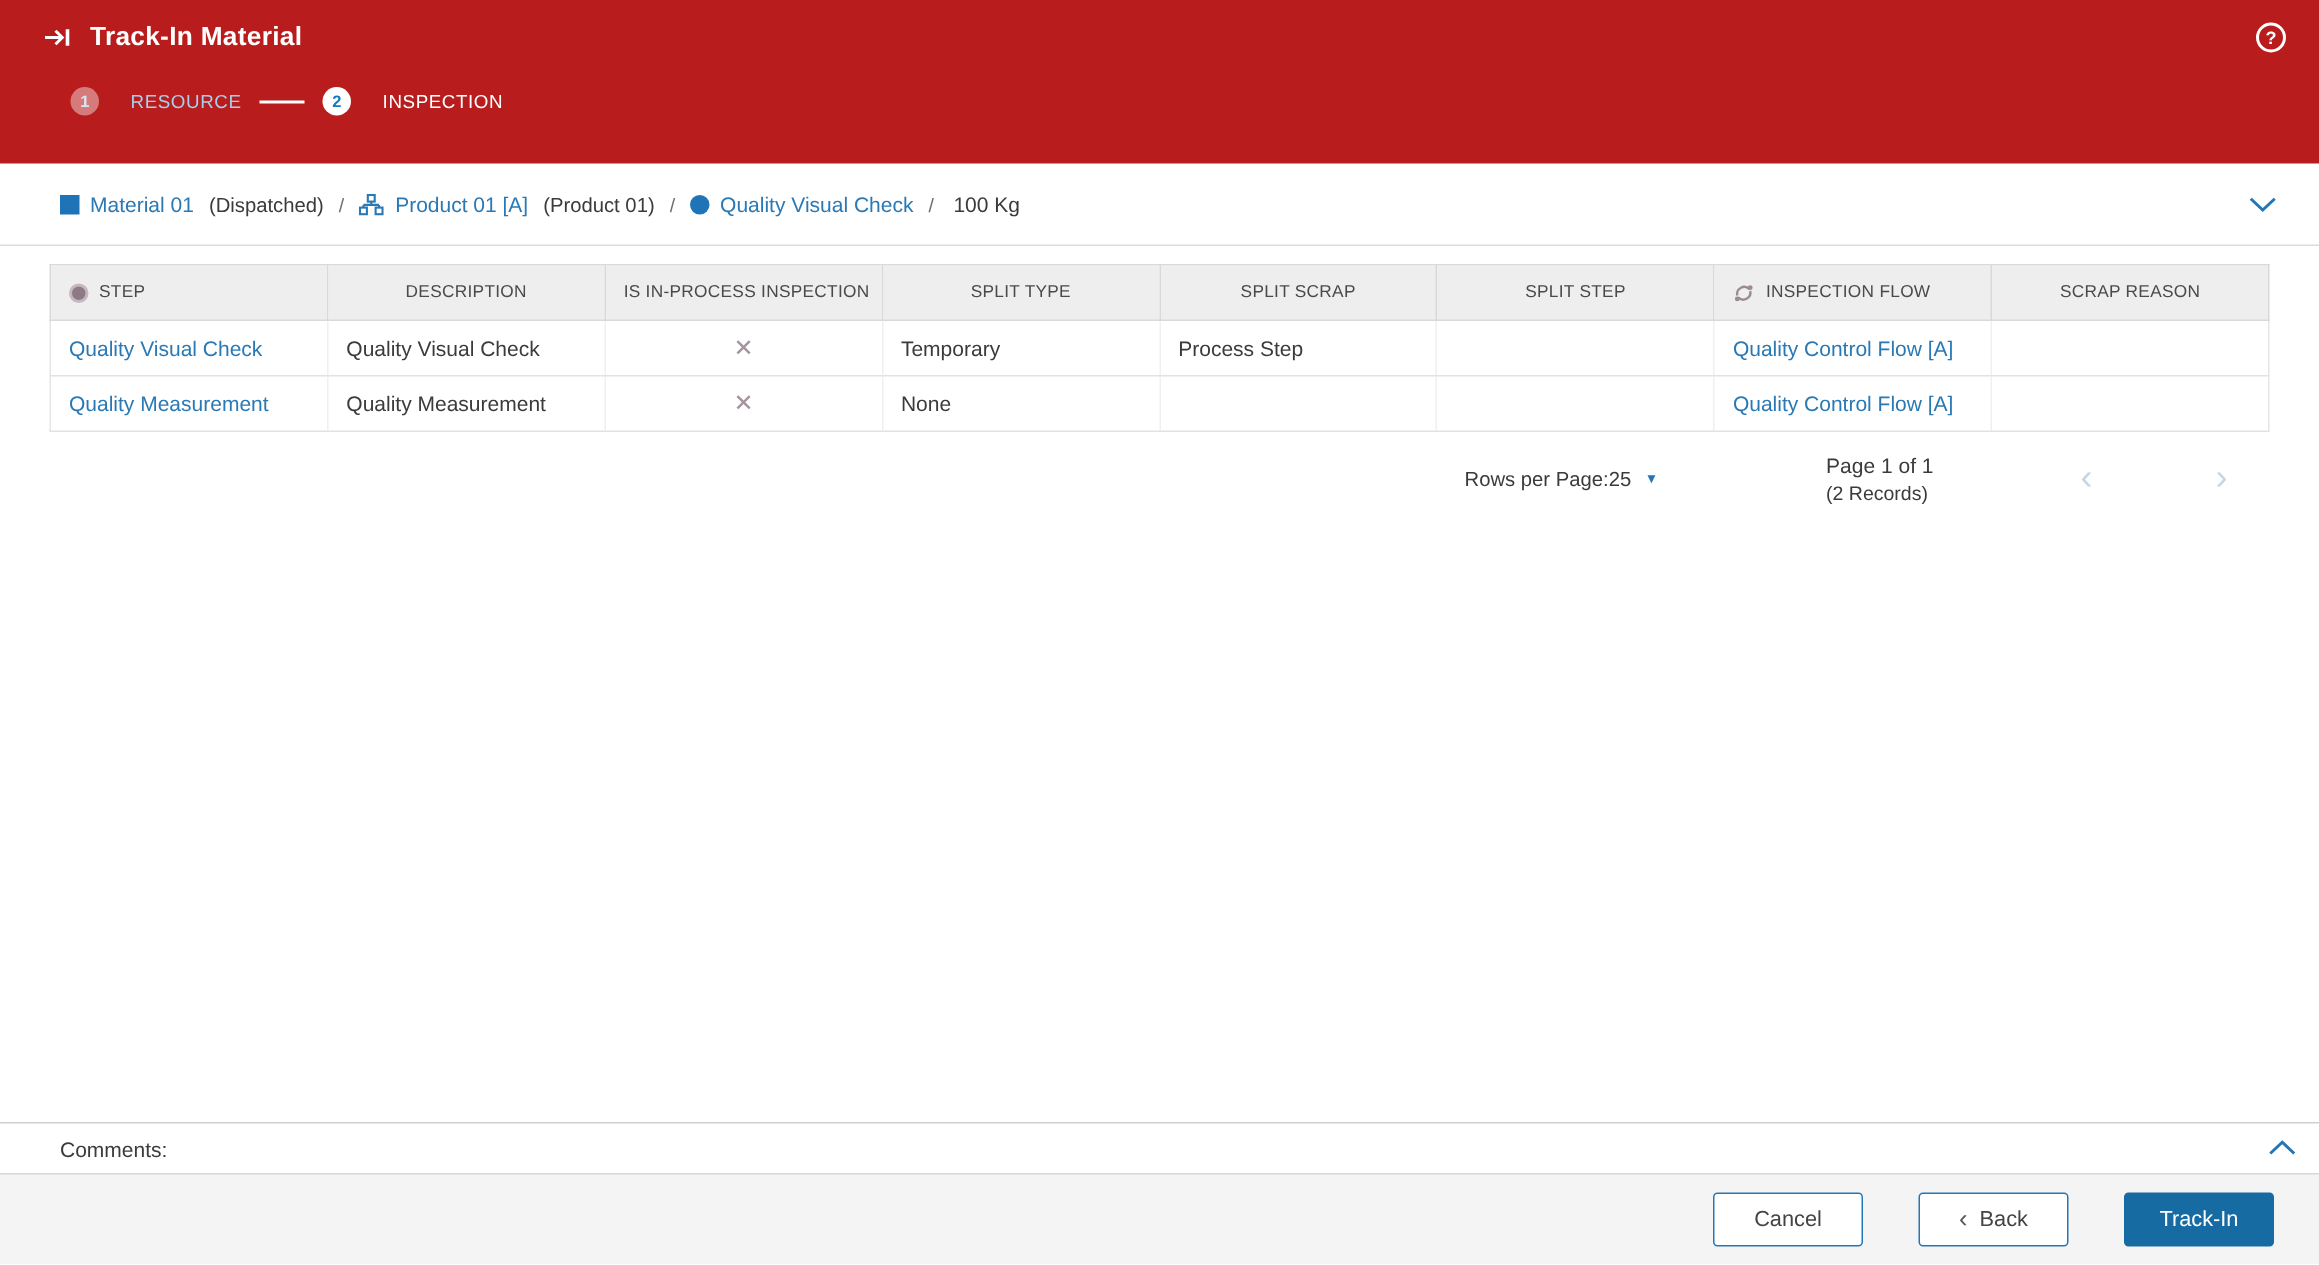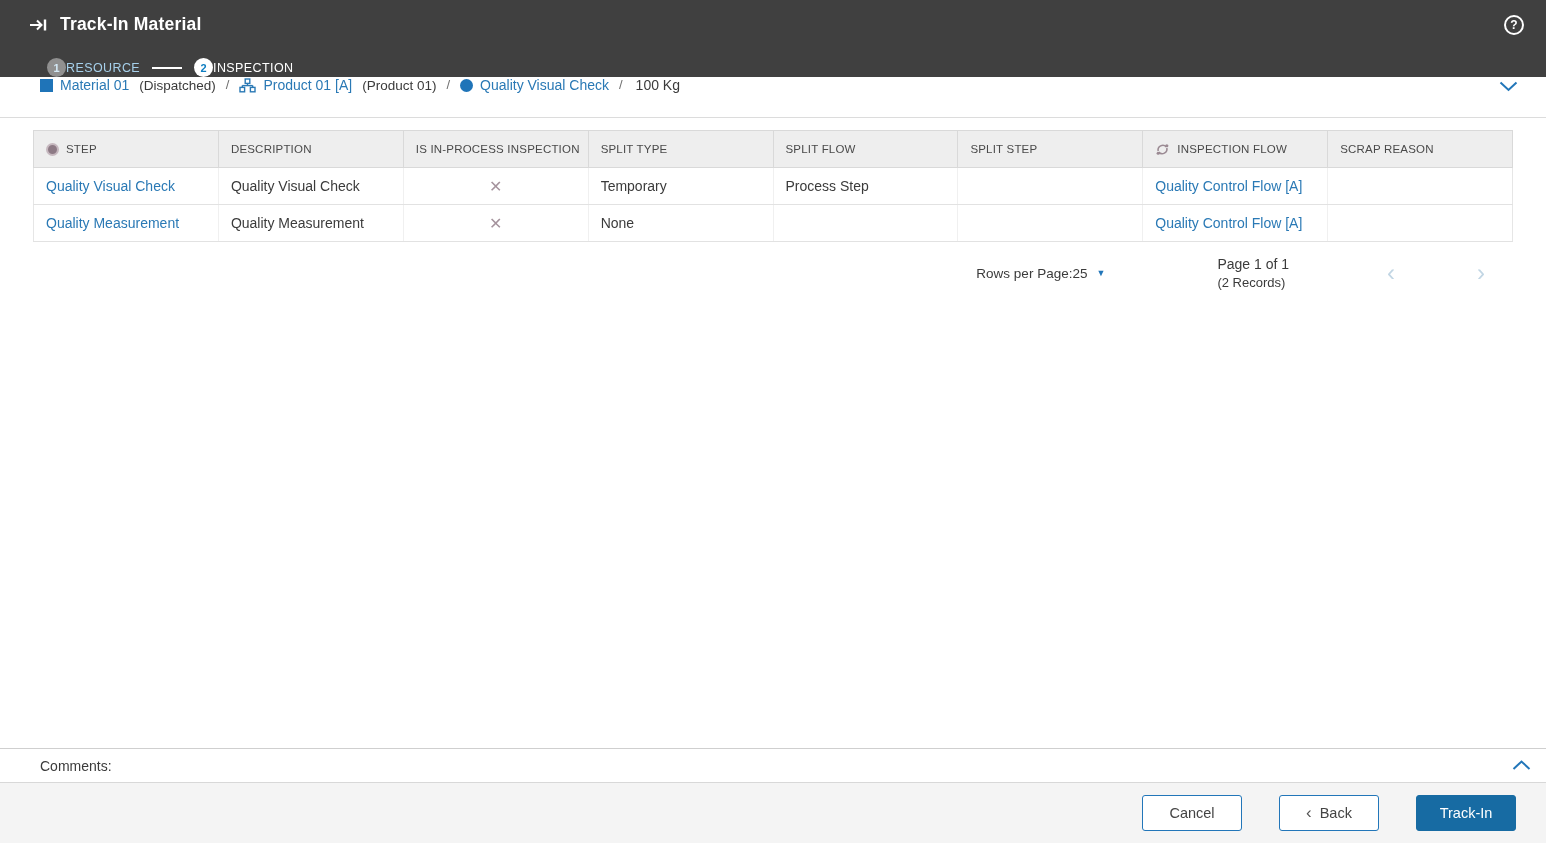--- a/index.html
+++ b/index.html
@@ -5,21 +5,21 @@
   * { margin: 0; padding: 0; box-sizing: border-box; }
   html, body { width: 1546px; height: 843px; }
   body {
     font-family: "Liberation Sans", "DejaVu Sans", sans-serif;
     display: flex; flex-direction: column;
     background: #ffffff; color: #3b3b3b;
     overflow: hidden;
   }
 
   
-  .app-header { background: #404040; height: 77px; flex: 0 0 auto; position: relative; }
+  .app-header { background: #b91c1c; height: 109px; flex: 0 0 auto; position: relative; }
   .titlebar { display: flex; align-items: center; gap: 11px; padding: 14px 28px 0 28px; }
   .title-icon { display: inline-flex; }
   .app-title { color: #ffffff; font-size: 17.5px; font-weight: 600; letter-spacing: .2px; }
   .help-btn {
     position: absolute; top: 15px; right: 22px;
     width: 20px; height: 20px; border: 2px solid #ffffff; border-radius: 50%;
     color: #ffffff; font-size: 12px; font-weight: bold;
     display: flex; align-items: center; justify-content: center; cursor: pointer;
   }
 
@@ -28,28 +28,28 @@
   .wstep { display: flex; align-items: center; cursor: pointer; }
   .wcircle {
     width: 19px; height: 19px; border-radius: 50%;
     display: flex; align-items: center; justify-content: center;
     font-size: 11px; font-weight: bold;
   }
   .wstep.done .wcircle { background: rgba(255,255,255,.42); color: #d4e9f6; }
   .wstep.done .wlabel { color: #a6d0eb; }
   .wstep.active .wcircle { background: #ffffff; color: #0d7dc1; }
   .wstep.active .wlabel { color: #ffffff; }
-  .wlabel { margin-left: 0; font-size: 12.5px; letter-spacing: .4px; }
+  .wlabel { margin-left: 21px; font-size: 12.5px; letter-spacing: .4px; }
   .wconnector { width: 30px; height: 2px; background: #ffffff; margin: 0 12px; }
 
   
   .breadcrumb-bar {
-    height: 41px; flex: 0 0 auto; background: #ffffff;
+    height: 55px; flex: 0 0 auto; background: #ffffff;
     border-bottom: 1px solid #dcdcdc;
-    display: flex; align-items: flex-start; padding: 0 24px 0 40px; font-size: 14px;
+    display: flex; align-items: center; padding: 0 24px 0 40px; font-size: 14px;
   }
   .bc-item { display: flex; align-items: center; gap: 7px; }
   .bc-link { color: #2a79b5; cursor: pointer; }
   .bc-note { color: #3b3b3b; font-size: 13.5px; margin-left: 3px; }
   .bc-sep { color: #6f6f6f; margin: 0 10px; font-size: 13px; }
   .bc-square { width: 13px; height: 13px; background: #1f74b8; display: inline-block; }
   .bc-circle { width: 13px; height: 13px; background: #1f74b8; border-radius: 50%; display: inline-block; }
   .bc-collapse { margin-left: auto; cursor: pointer; display: inline-flex; padding: 4px; }
 
   
@@ -61,21 +61,21 @@
   .steps-label { font-size: 14.5px; font-weight: bold; color: #3b3b3b; }
   .grid-tools { margin-left: auto; display: flex; align-items: center; gap: 30px; padding-right: 12px; }
   .tool-btn { cursor: pointer; display: inline-flex; }
   .kebab { display: inline-flex; flex-direction: column; gap: 3px; cursor: pointer; padding: 0 2px; }
   .kebab span { width: 4.5px; height: 4.5px; background: #1b6ca5; }
 
   
   table.steps-grid { width: 100%; border-collapse: collapse; table-layout: fixed; margin-top: 12px; }
   .steps-grid th {
     background: #eeeeee; border: 1px solid #d9d9d9;
-    height: 37px; padding: 0 12px; text-align: left;
+    height: 37px; padding: 0 12px; text-align: center;
     font-size: 11.5px; font-weight: 400; color: #4a4a4a; letter-spacing: .2px;
     white-space: nowrap; overflow: hidden;
   }
   .steps-grid td {
     height: 37px; padding: 0 12px; font-size: 14px; color: #3b3b3b;
     border-bottom: 1px solid #e2e2e2; border-left: 1px solid #f0f0f0; border-right: 1px solid #f0f0f0;
     white-space: nowrap; overflow: hidden;
   }
   .steps-grid td:first-child { border-left: 1px solid #e6e6e6; }
   .steps-grid td:last-child { border-right: 1px solid #e6e6e6; }
@@ -197,21 +197,21 @@
       <tr>
         <th>
           <span class="th-flex">
             <span class="step-dot"></span>
             <span>STEP</span>
           </span>
         </th>
         <th>DESCRIPTION</th>
         <th class="center" style="text-align:center;">IS IN-PROCESS INSPECTION</th>
         <th>SPLIT TYPE</th>
-        <th>SPLIT FLOW</th>
+        <th>SPLIT SCRAP</th>
         <th>SPLIT STEP</th>
         <th>
           <span class="th-flex">
             <span style="display:inline-flex;">
               <svg width="15" height="15" viewBox="0 0 16 16">
                 <path d="M3.4 9.6 A5 5 0 0 1 12 5.2" fill="none" stroke="#9b8a93" stroke-width="1.7"></path>
                 <path d="M12.6 6.4 A5 5 0 0 1 4 10.8" fill="none" stroke="#9b8a93" stroke-width="1.7"></path>
                 <circle cx="3.4" cy="12" r="1.7" fill="#9b8a93"></circle>
                 <circle cx="12.6" cy="4" r="1.7" fill="#9b8a93"></circle>
               </svg>

